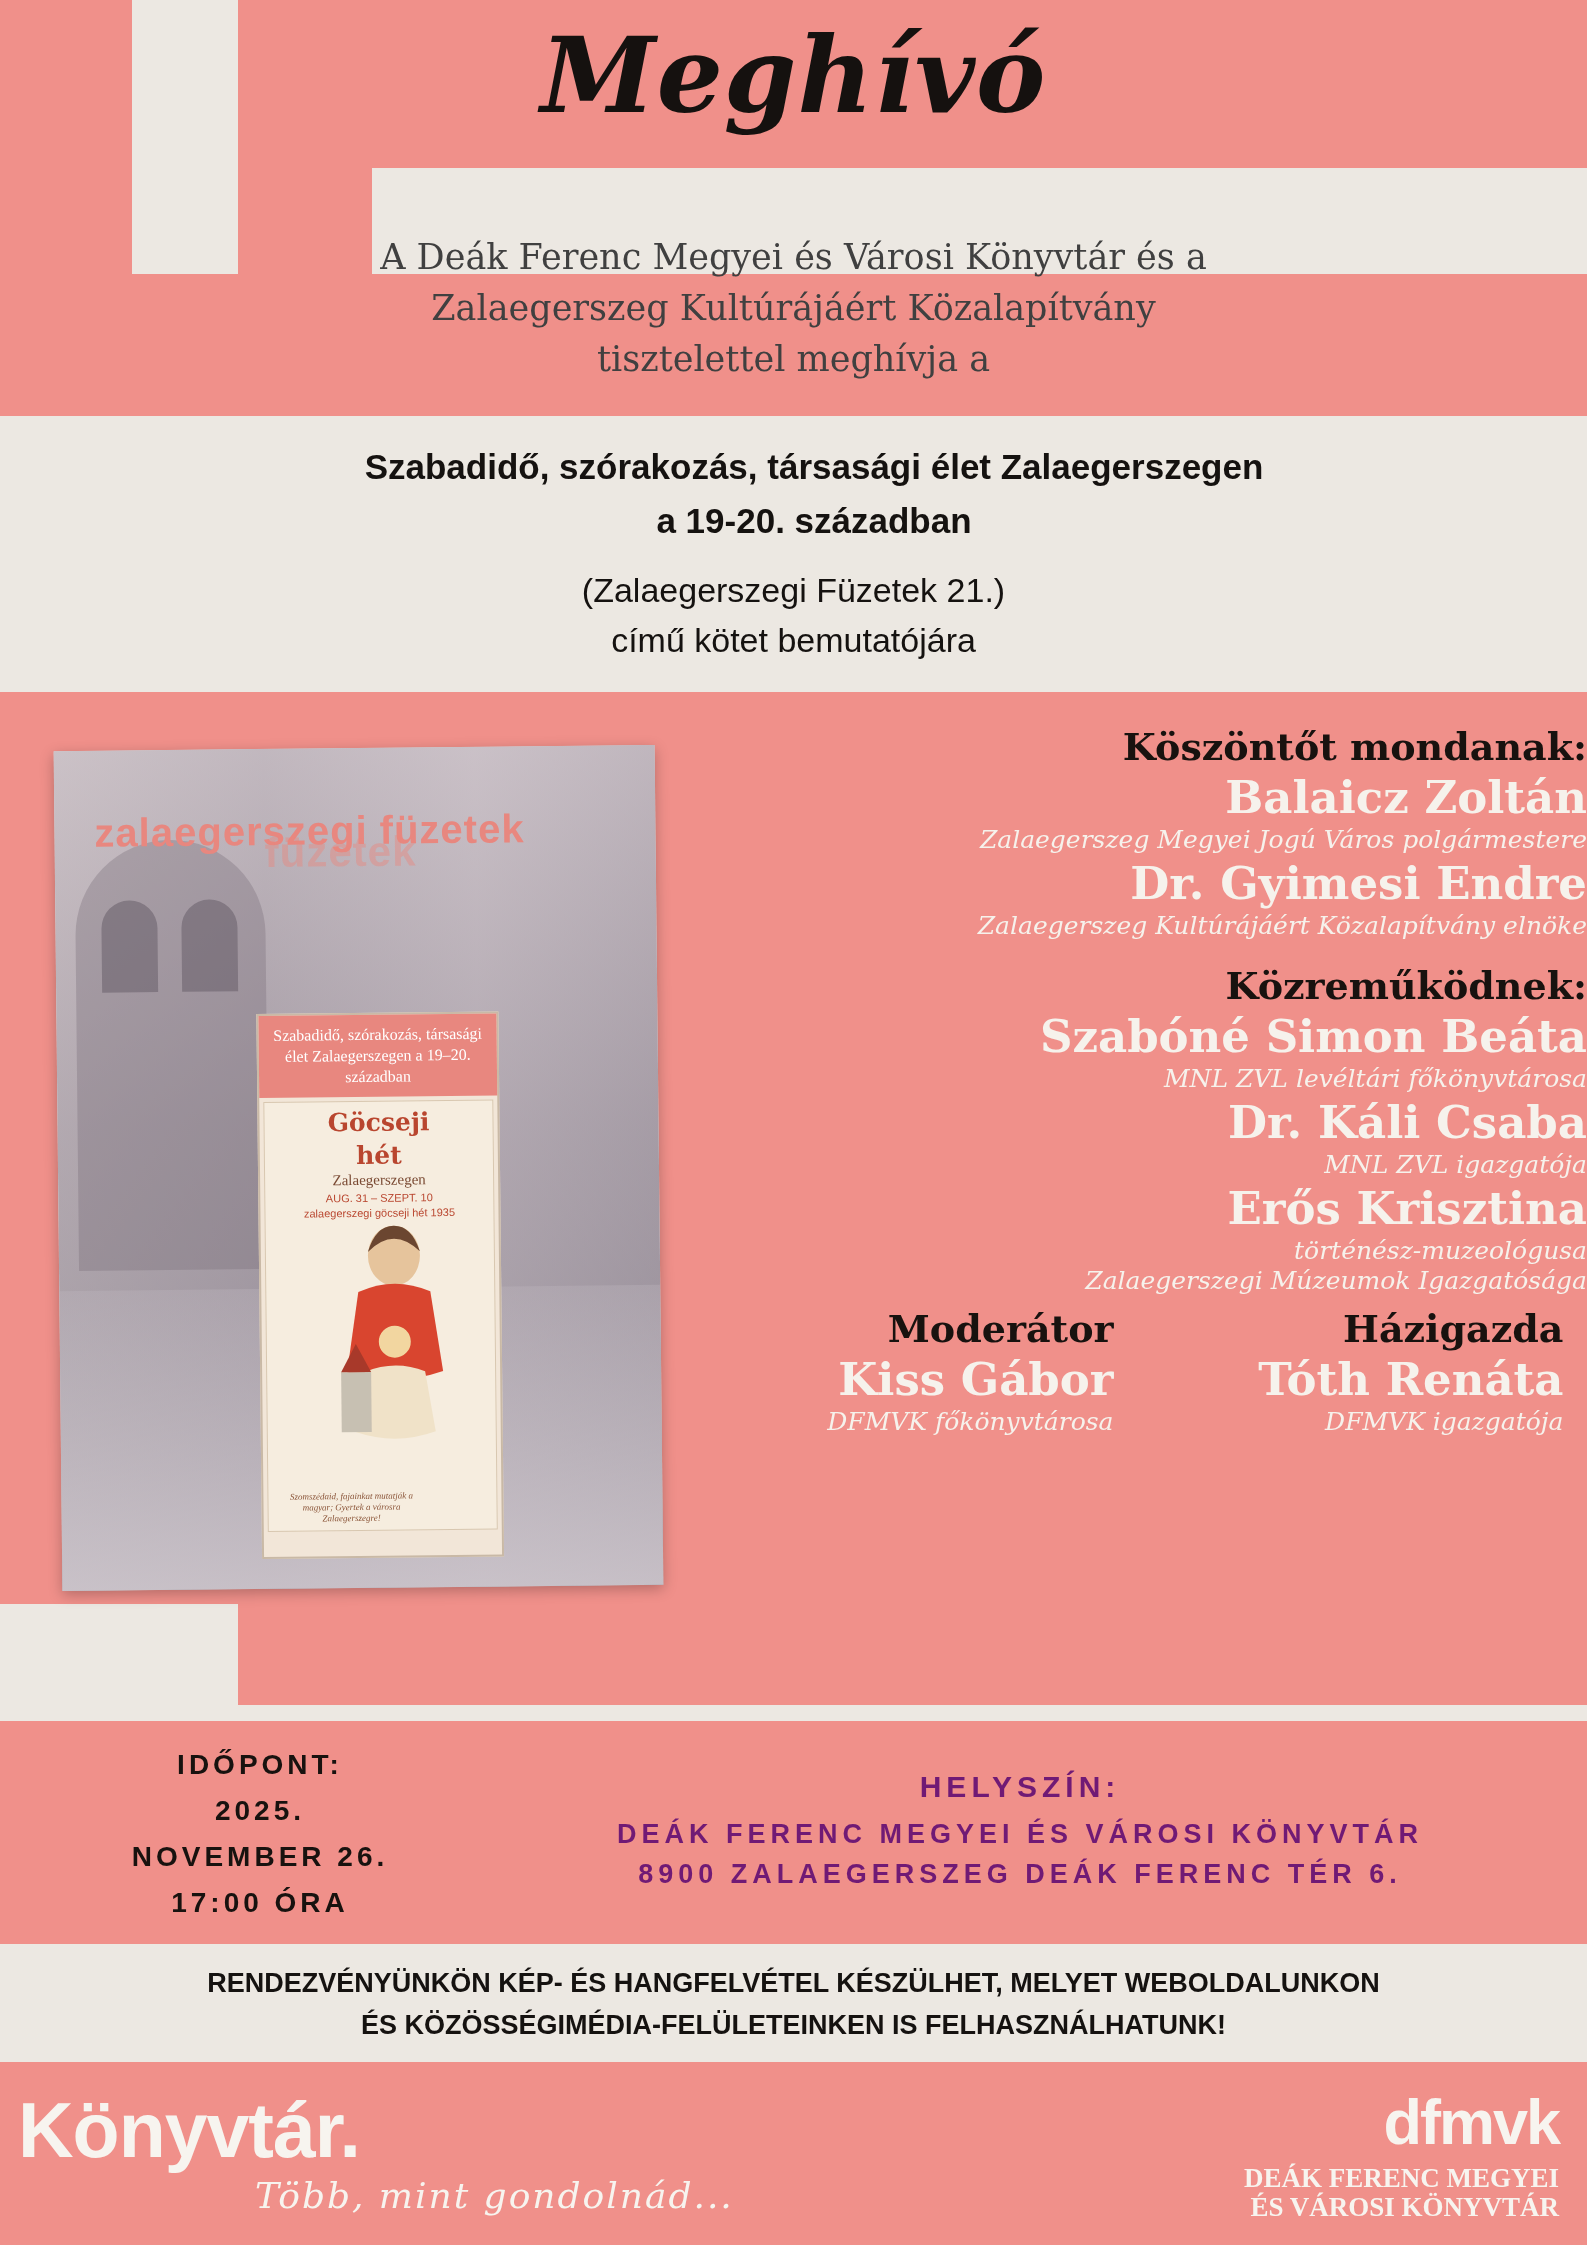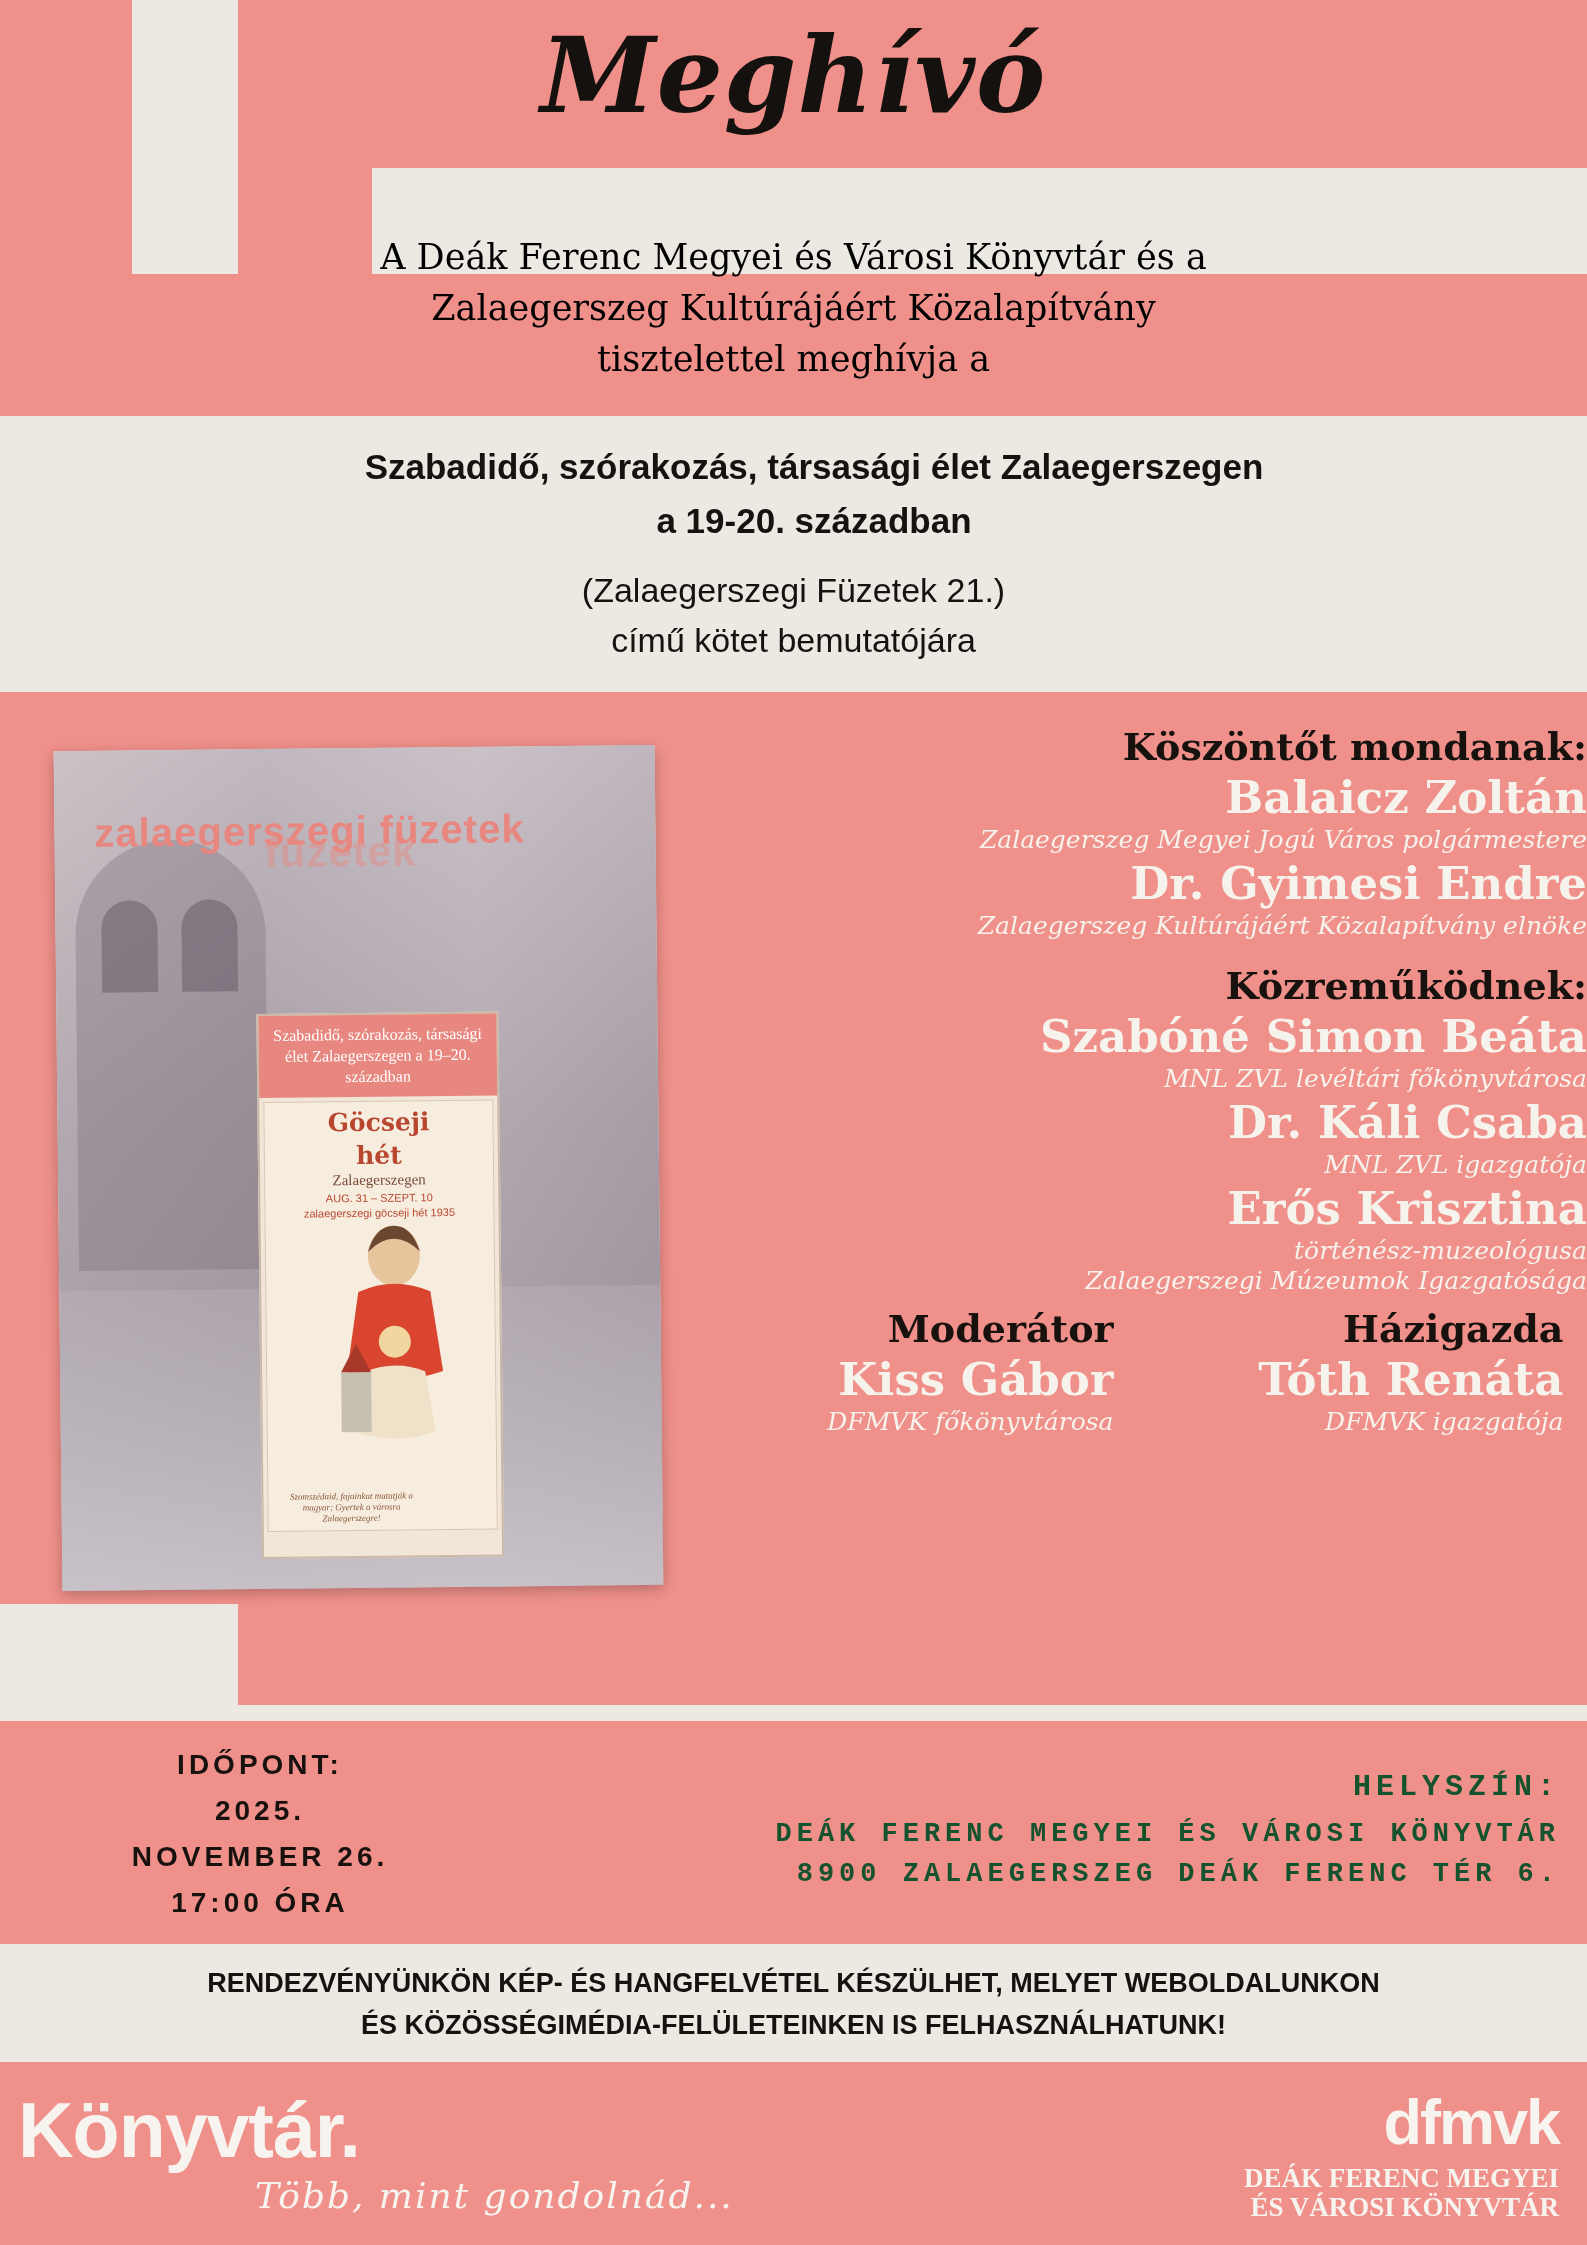--- a/index.html
+++ b/index.html
@@ -59,21 +59,21 @@
     left: 0; top: 274px; width: 1587px; height: 142px;
     background: #f0908a;
   }
   .intro-text {
     position: absolute;
     left: 0; top: 232px; width: 1587px;
     text-align: center;
     font-family: "DejaVu Serif", serif;
     font-size: 35px;
     line-height: 51px;
-    color: #000000;
+    color: #404040;
   }
 
   
   .cream-mid {
     position: absolute;
     left: 0; top: 416px; width: 1587px; height: 276px;
     background: #ece8e2;
   }
   .book-title {
     position: absolute; left: 0; top: 440px; width: 1587px;
@@ -242,24 +242,24 @@
     text-align: center;
     font-family: "Liberation Sans", sans-serif;
     font-weight: bold;
     font-size: 28px;
     line-height: 46px;
     letter-spacing: 4px;
     color: #18120f;
   }
   .info-right {
     position: absolute; left: 480px; top: 1760px; width: 1080px;
-    text-align: right;
-    font-family: Liberation Mono, monospace;
-    font-weight: bold;
-    color: #14532d;
+    text-align: center;
+    font-family: Liberation Sans, sans-serif;
+    font-weight: bold;
+    color: #701a75;
     letter-spacing: 5px;
   }
   .info-right .hl { font-size: 30px; line-height: 54px; }
   .info-right .addr { font-size: 27px; line-height: 40px; }
 
   
   .disclaimer-band {
     position: absolute; left: 0; top: 1944px; width: 1587px; height: 118px;
     background: #ece8e2;
   }

